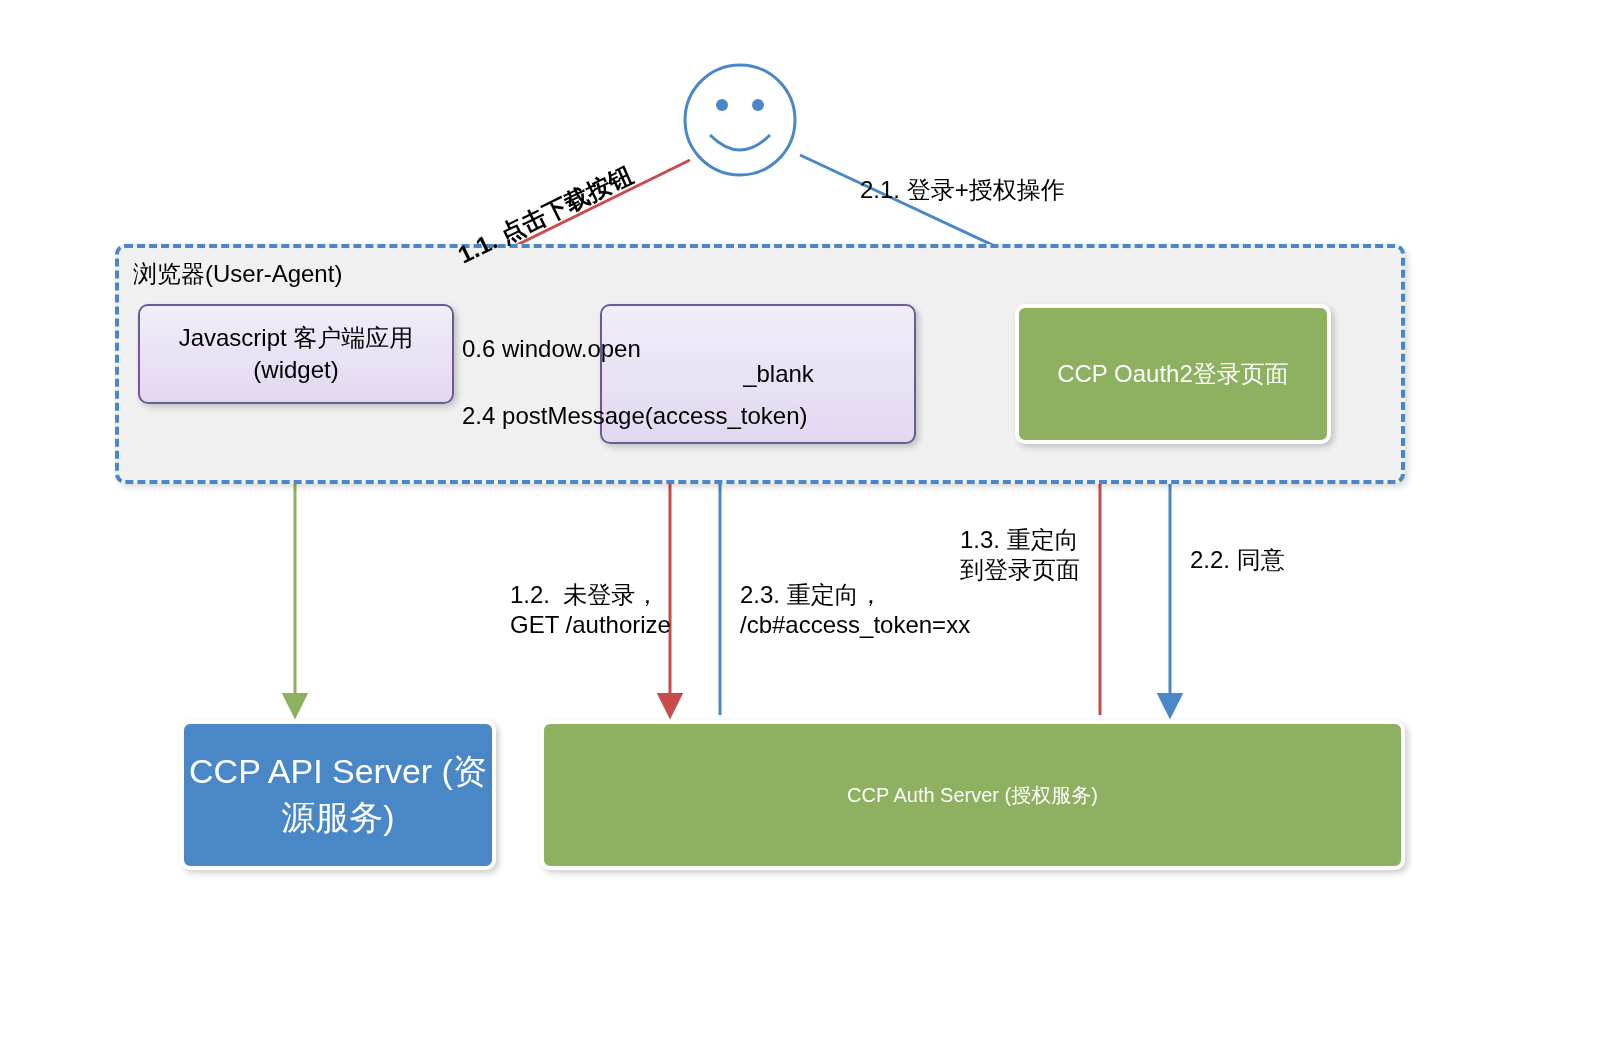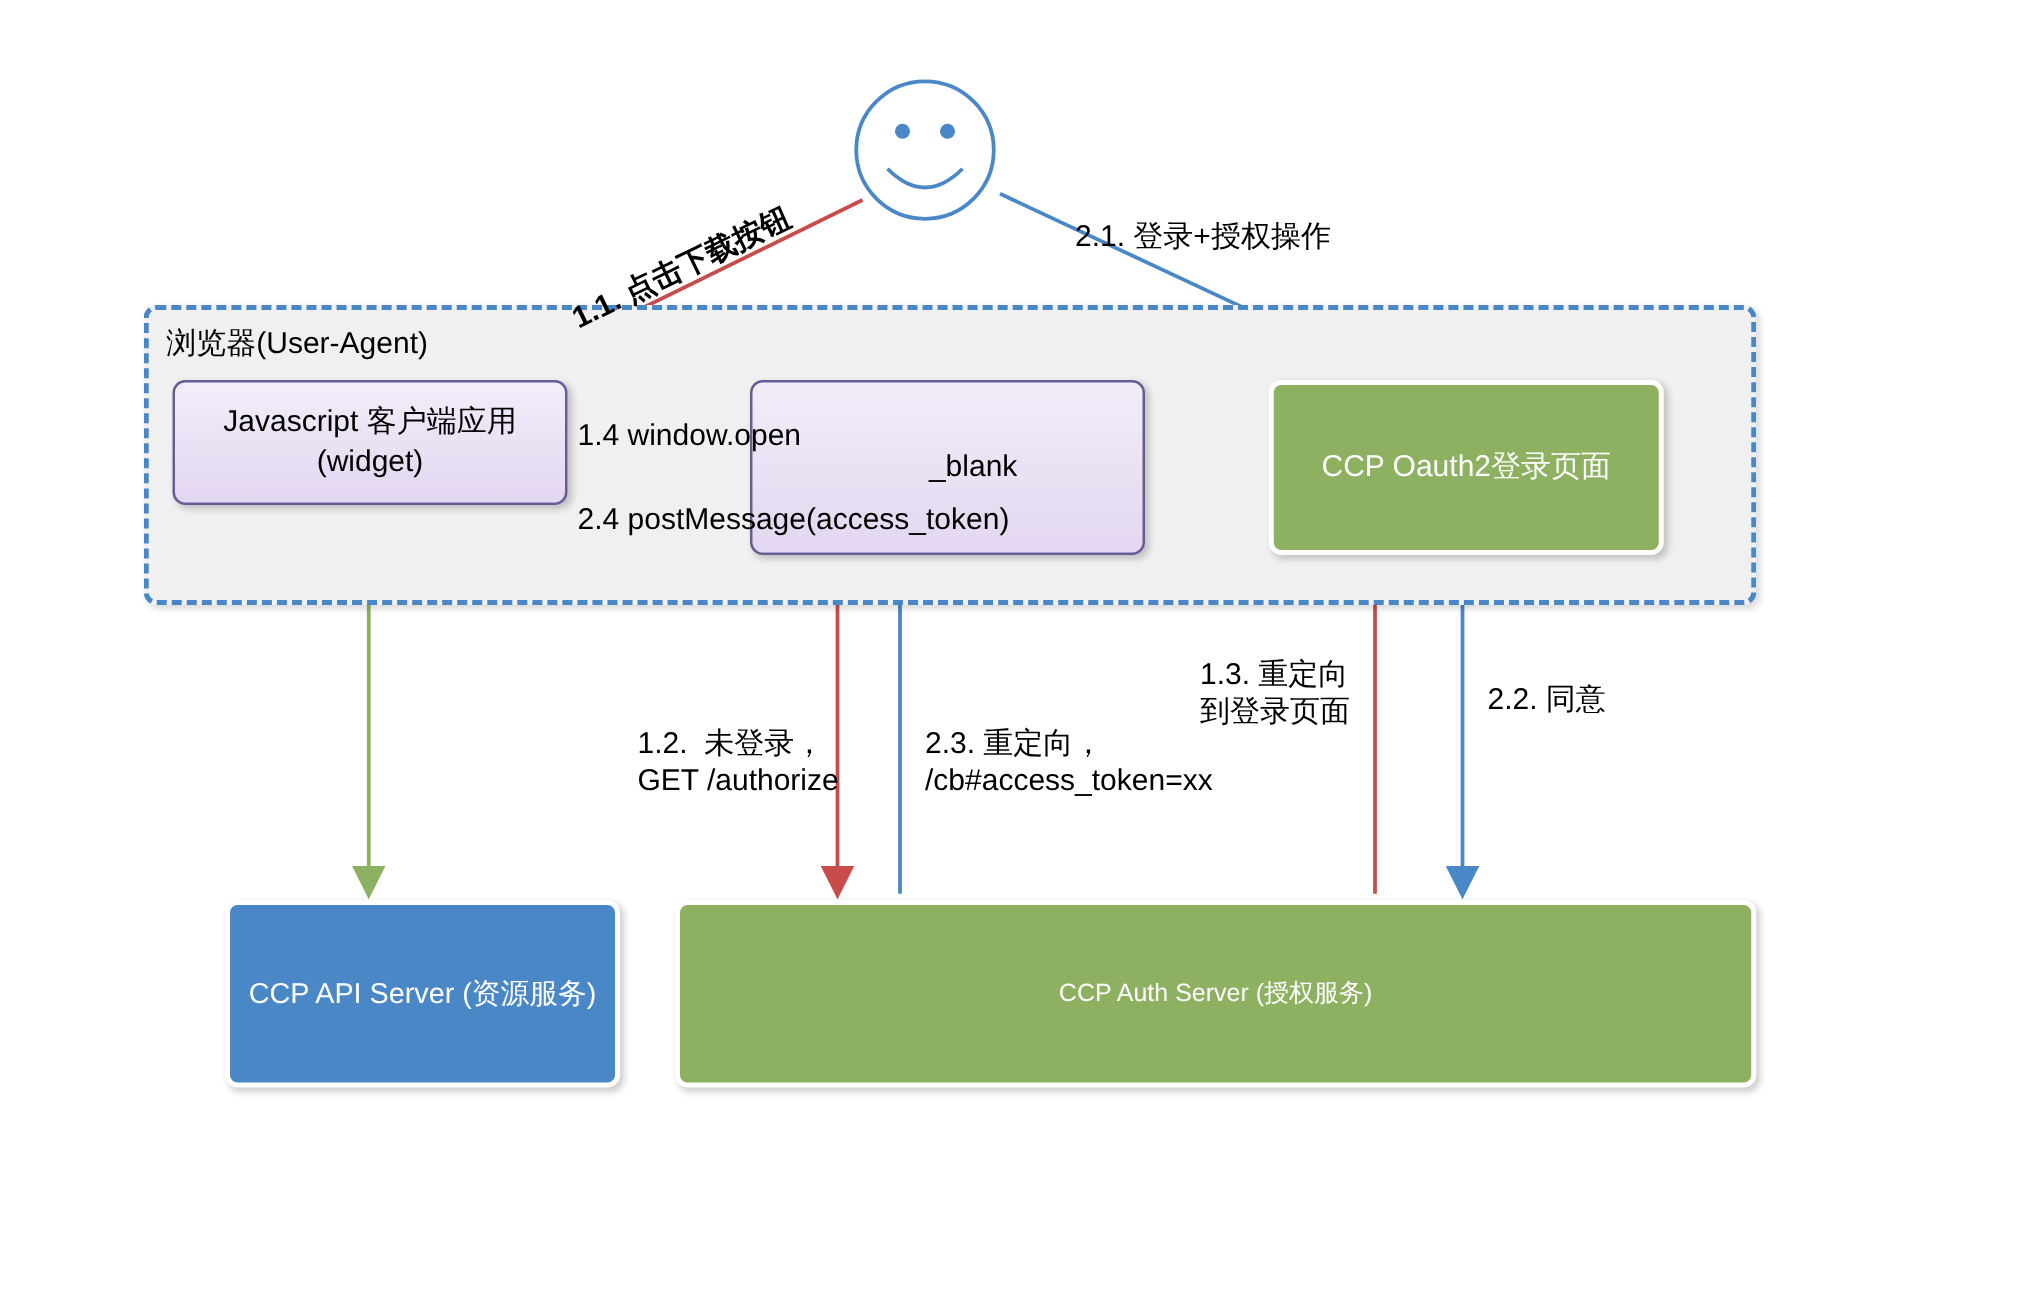--- a/index.html
+++ b/index.html
@@ -78,21 +78,21 @@
     background: #8eb061;
     border: 4px solid #ffffff;
     color: #fff;
   }
   .node-api {
     left: 80px; top: 720px;
     width: 316px; height: 150px;
     background: #4a87c7;
     border: 4px solid #ffffff;
     color: #fff;
-    font-size: 23px;
+    font-size: 34px;
   }
   .node-auth {
     left: 440px; top: 720px;
     width: 865px; height: 150px;
     background: #8eb061;
     border: 4px solid #ffffff;
     color: #fff;
     font-size: 20px;
   }
 </style>
@@ -160,21 +160,21 @@
   </div>
   <div class="node node-auth">
     <span>CCP Auth Server
 (授权服务)</span>
   </div>
 
   <div class="label" style="left:350px; top:200px; transform:rotate(-26deg); font-weight:bold;">1.1. 点击下载按钮</div>
 
   <div class="label" style="left:760px; top:175px;">2.1. 登录+授权操作</div>
 
-  <div class="label" style="left:362px; top:334px;">1.4 window.open</div>
+  <div class="label" style="left:362px; top:334px;">0.6 window.open</div>
 
   <div class="label" style="left:362px; top:401px;">2.4 postMessage(access_token)</div>
 
 
   <div class="label" style="left:410px; top:580px;">1.2.  未登录，
 GET /authorize</div>
 
   <div class="label" style="left:640px; top:580px;">2.3. 重定向，
 /cb#access_token=xx</div>
 

